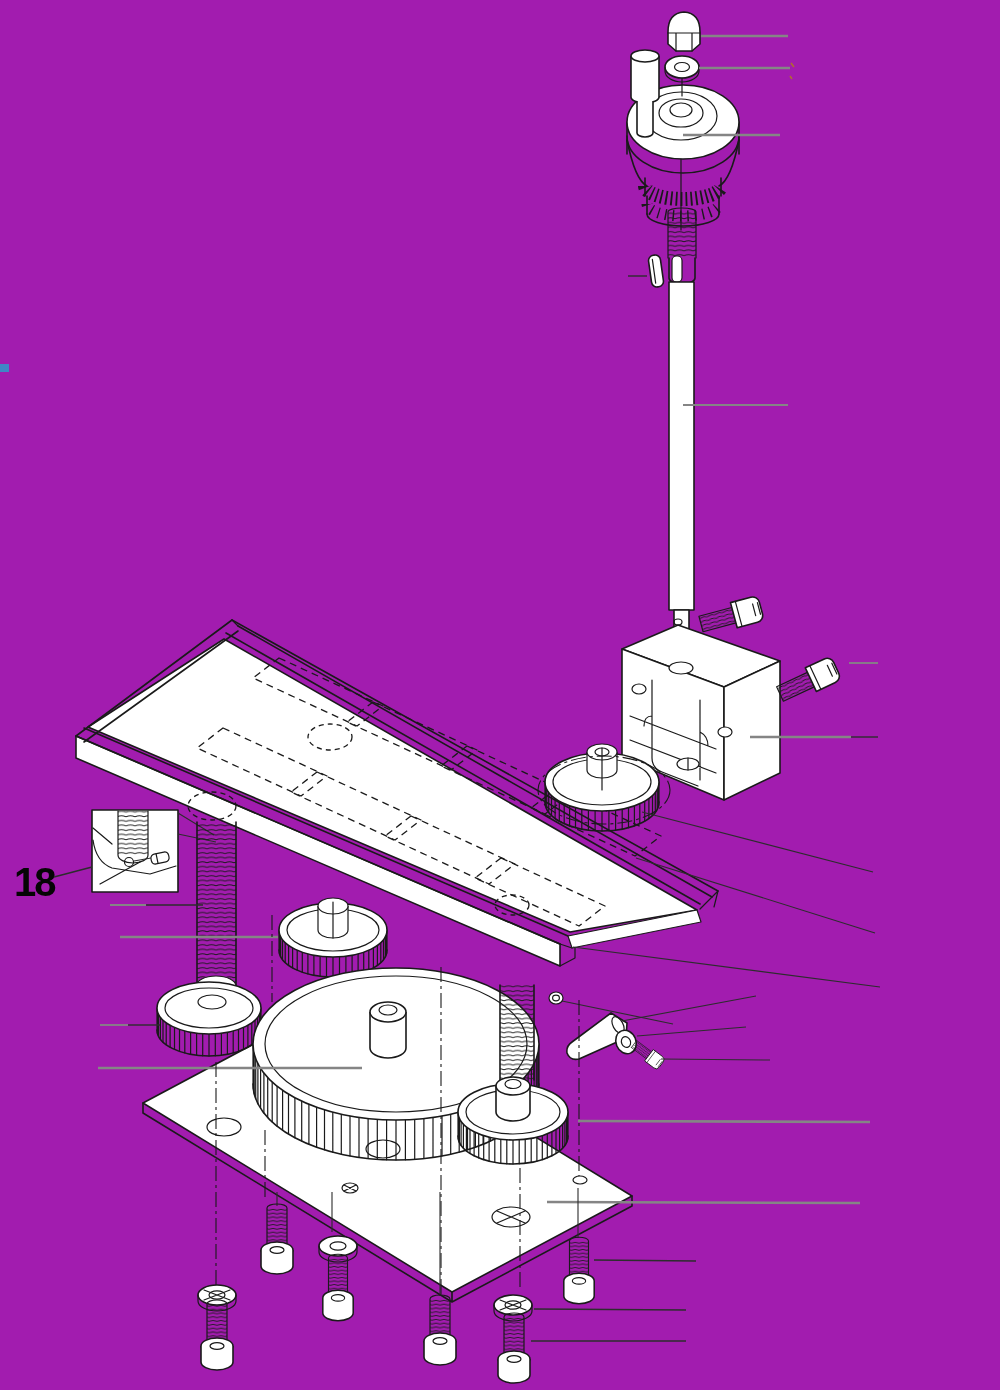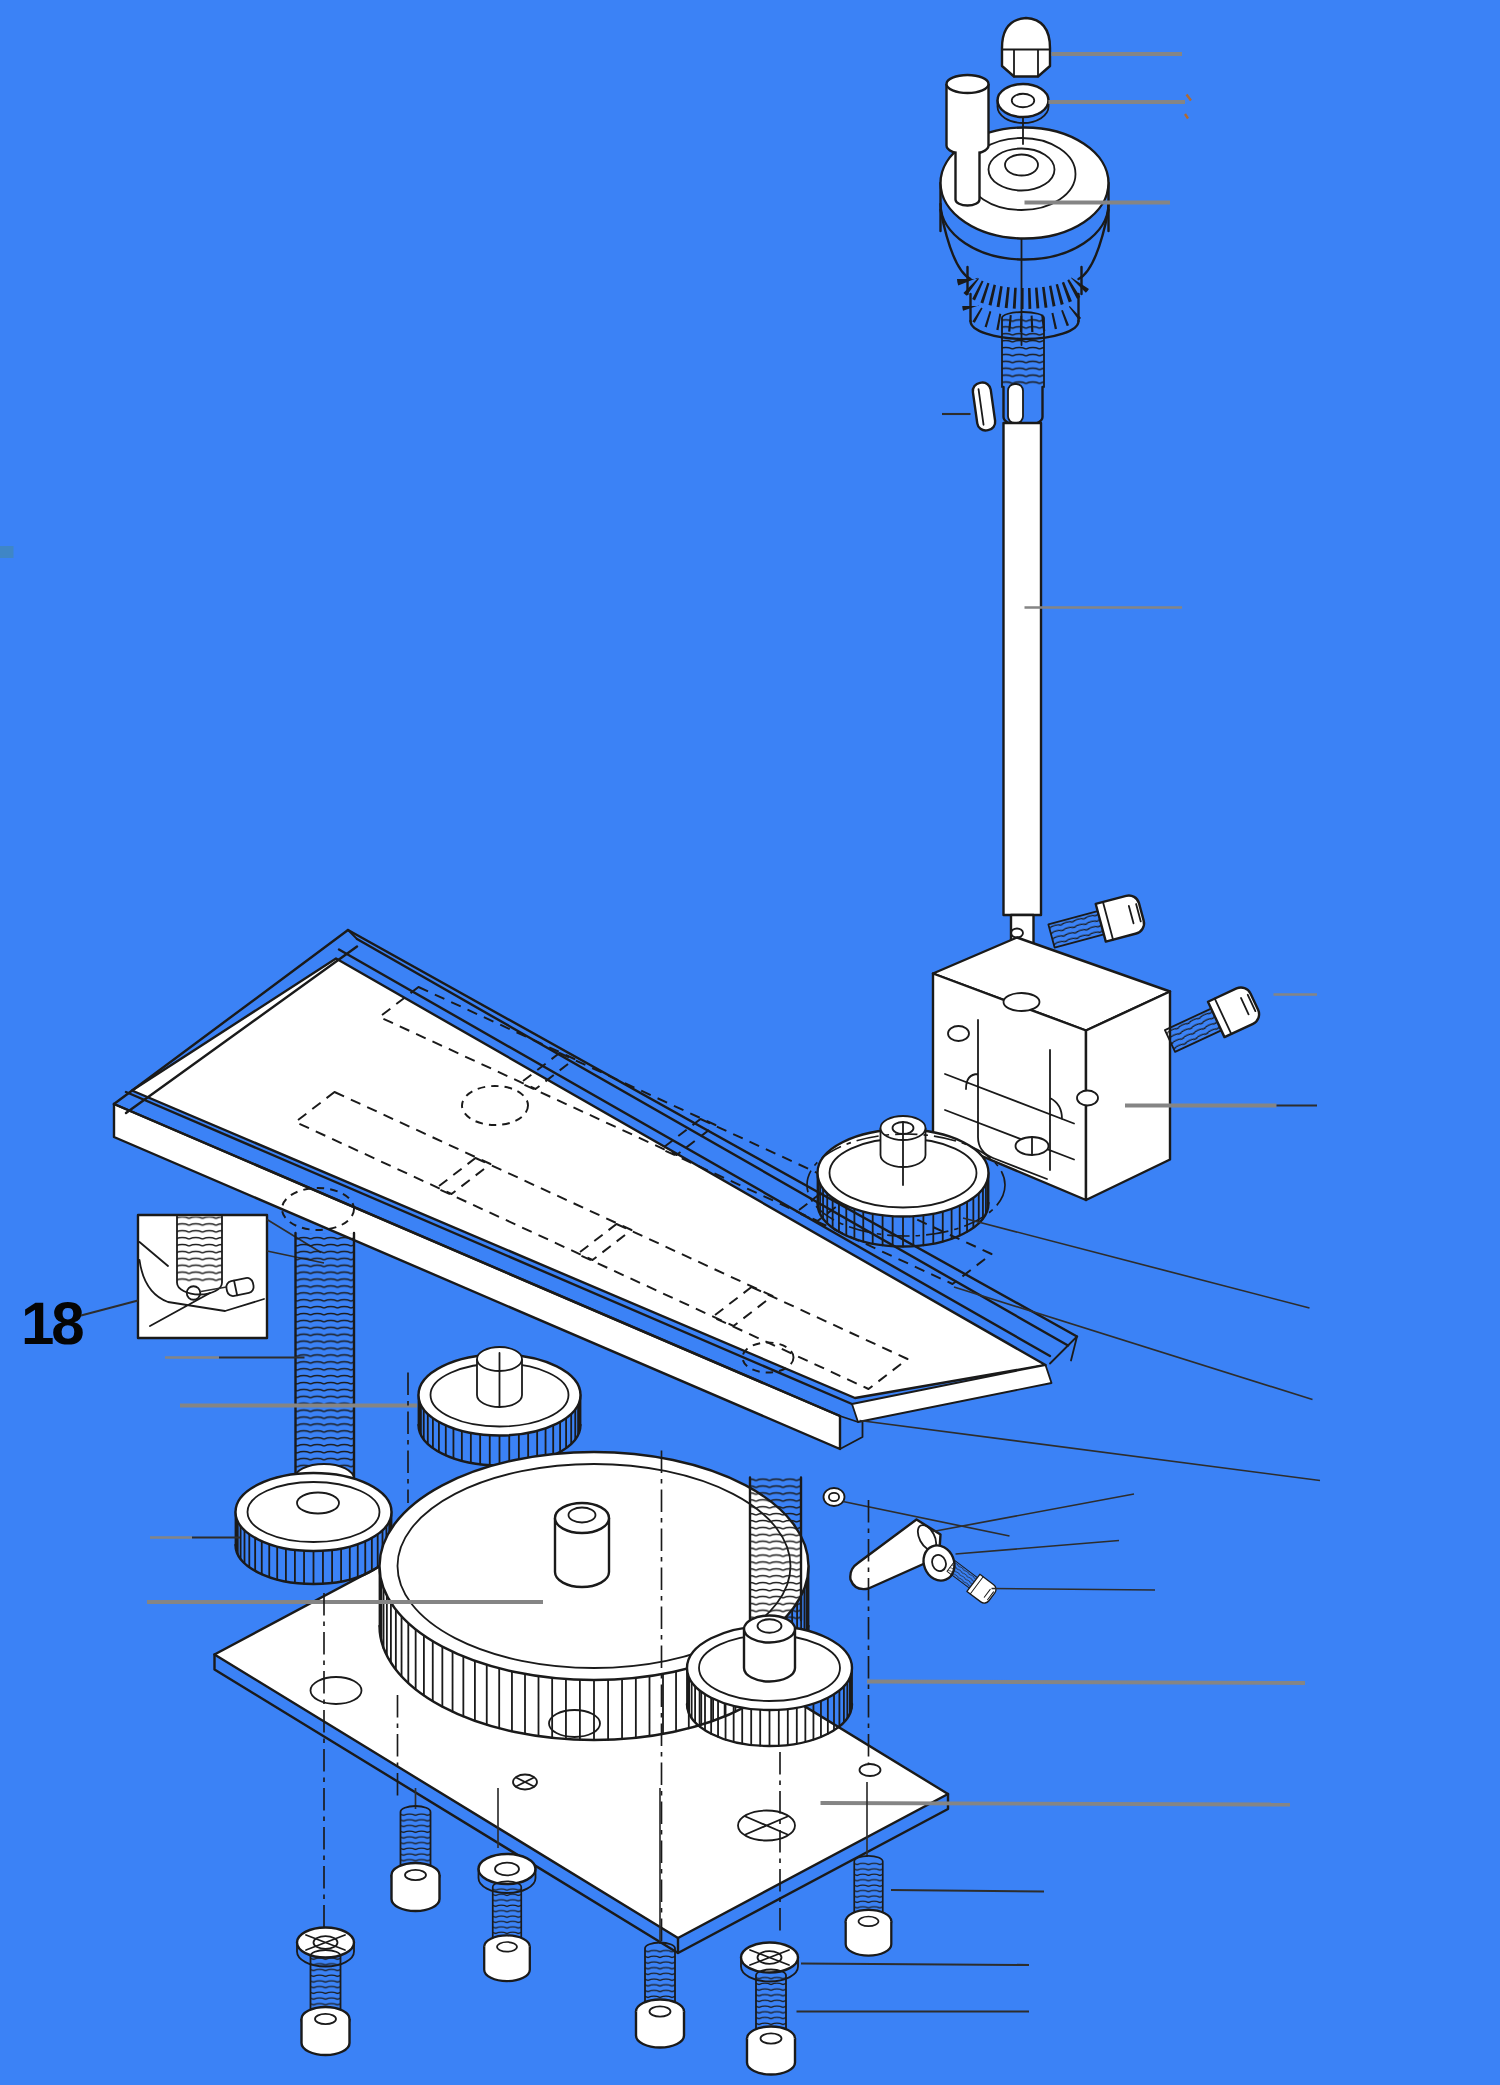--- a/index.html
+++ b/index.html
@@ -1,16 +1,16 @@
 <!DOCTYPE html>
 <html><head>
 <meta charset="utf-8">
 <style>
   html,body{margin:0;padding:0;background:#fff;}
-  .stage{position:relative;width:1000px;height:1390px;background:#3b82f6;overflow:hidden;
+  .stage{position:relative;width:1000px;height:1390px;background:#a21caf;overflow:hidden;
          font-family:"Liberation Sans", sans-serif;}
   svg{display:block}
   .ln{fill:none;stroke:#1a1a1a;stroke-width:1.6;stroke-linecap:round;stroke-linejoin:round;}
   .ln2{fill:none;stroke:#1a1a1a;stroke-width:1.2;stroke-linecap:round;stroke-linejoin:round;}
   .wht{fill:#ffffff;stroke:#1a1a1a;stroke-width:1.6;stroke-linejoin:round;}
   .wht2{fill:#ffffff;stroke:#1a1a1a;stroke-width:1.2;stroke-linejoin:round;}
   .dash{fill:none;stroke:#1a1a1a;stroke-width:1.3;stroke-dasharray:7 5;stroke-linejoin:round;}
   .dashc{fill:none;stroke:#1a1a1a;stroke-width:1.3;stroke-dasharray:5 4;}
   .cline{fill:none;stroke:#1a1a1a;stroke-width:1.1;stroke-dasharray:15 4 3 4;}
   .lead-g{fill:none;stroke:#858585;stroke-width:2.6;}

